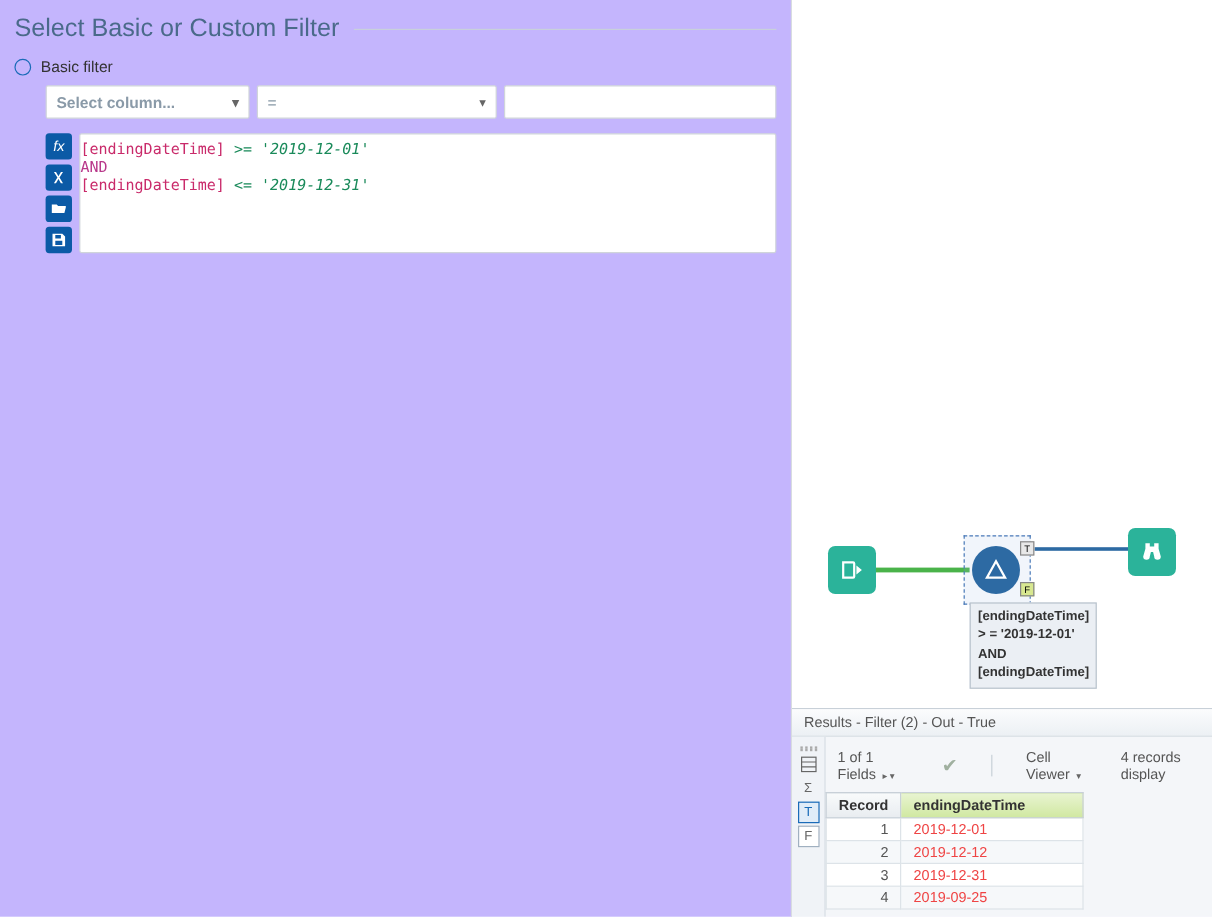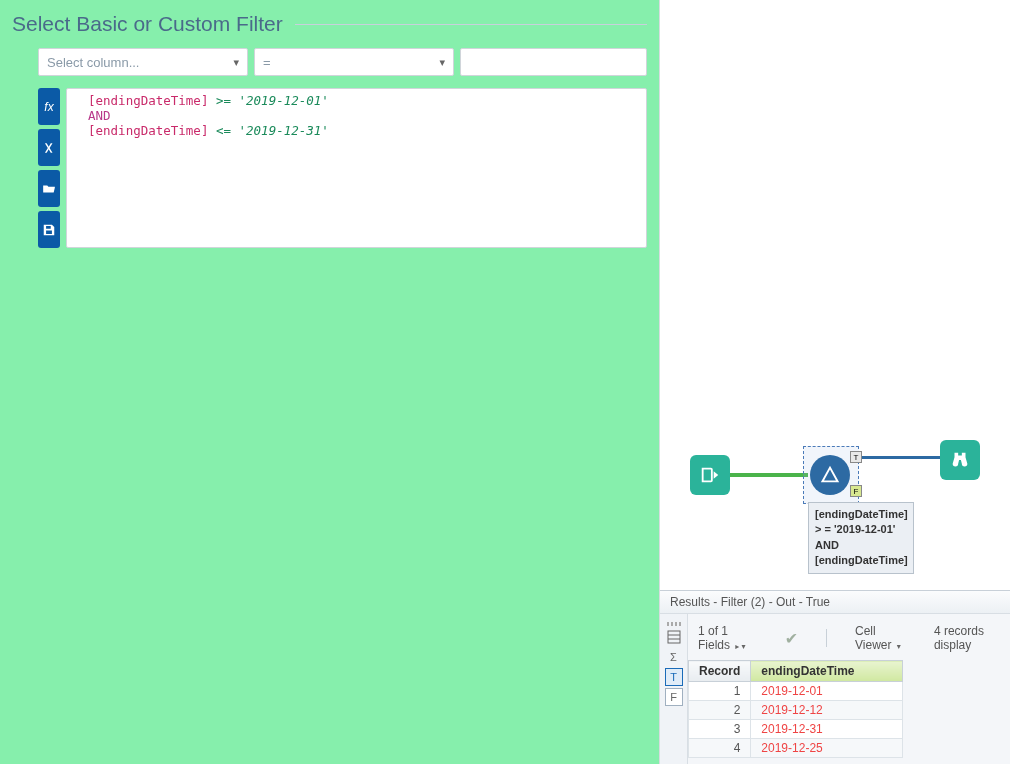--- a/index.html
+++ b/index.html
@@ -12,21 +12,21 @@
       position: relative;
     }
     .main-container {
       display: flex;
       width: 100%;
       height: 100%;
     }
     .left-panel {
       width: 660px;
       height: 100%;
-      background: #86efac;
+      background: #c4b5fd;
       padding: 12px;
       border-right: 1px solid #d8dce0;
     }
     .panel-title {
       font-size: 21px;
       color: #4a6a8a;
       font-weight: 400;
       margin-bottom: 12px;
       display: flex;
       align-items: center;
@@ -73,21 +73,21 @@
       align-items: center;
       background: #fff;
       border: 1px solid #d0d5da;
       border-radius: 2px;
       height: 28px;
       padding: 0 8px;
       font-size: 13px;
       color: #8a9aa8;
       cursor: pointer;
     }
-    .dropdown.col { width: 210px; justify-content: space-between; }
+    .dropdown.col { width: 170px; justify-content: space-between; font-weight: bold; }
     .dropdown.op { width: 200px; justify-content: space-between; }
     .dropdown .chev { color: #666; font-size: 11px; }
     .textinput {
       flex: 1;
       background: #fff;
       border: 1px solid #d0d5da;
       border-radius: 2px;
       height: 28px;
       padding: 0 8px;
     }
@@ -96,37 +96,37 @@
       display: flex;
       gap: 6px;
     }
     .expr-tools {
       display: flex;
       flex-direction: column;
       gap: 4px;
     }
     .tool-btn {
       width: 22px;
-      height: 37px;
+      height: 22px;
       background: #0b5aa6;
       border-radius: 3px;
       display: flex;
       align-items: center;
       justify-content: center;
       color: #fff;
       font-size: 12px;
       cursor: pointer;
     }
     .tool-btn svg { width: 14px; height: 14px; fill: #fff; }
     .expr-box {
       flex: 1;
       background: #fff;
       border: 1px solid #d0d5da;
       border-radius: 2px;
-      padding: 4px 21px;
+      padding: 4px 0;
       font-family: 'Consolas', monospace;
       font-size: 12.5px;
       min-height: 100px;
     }
     .expr-box .field { color: #c92a6a; }
     .expr-box .op { color: #1a8a5a; }
     .expr-box .val { color: #1a8a5a; font-style: italic; }
     .expr-box .keyword { color: #b8388a; }
     
     .right-panel {
@@ -306,20 +306,24 @@
     .tri { font-size: 8px; color: #666; margin-left: 2px; }
     .tool-input svg, .tool-browse svg { width: 22px; height: 22px; fill: #fff; }
   </style>
 </head>
 <body>
 
 <div class="main-container">
   <div class="left-panel">
     <div class="panel-title">Select Basic or Custom Filter</div>
 
+    <div class="radio-row">
+      <div class="radio"></div>
+      <span>Basic filter</span>
+    </div>
     <div class="basic-filter-row">
       <div class="dropdown col">
         <span>Select column...</span>
         <span class="chev">▾</span>
       </div>
       <div class="dropdown op">
         <span>=</span>
         <span class="chev">▾</span>
       </div>
       <div class="textinput"></div>
@@ -435,21 +439,21 @@
                 <tr>
                   <td class="rownum">2</td>
                   <td>2019-12-12</td>
                 </tr>
                 <tr>
                   <td class="rownum">3</td>
                   <td>2019-12-31</td>
                 </tr>
                 <tr>
                   <td class="rownum">4</td>
-                  <td>2019-12-25</td>
+                  <td>2019-09-25</td>
                 </tr>
               </tbody>
           </table>
         </div>
       </div>
     </div>
   </div>
 </div>
 
 </body></html>

